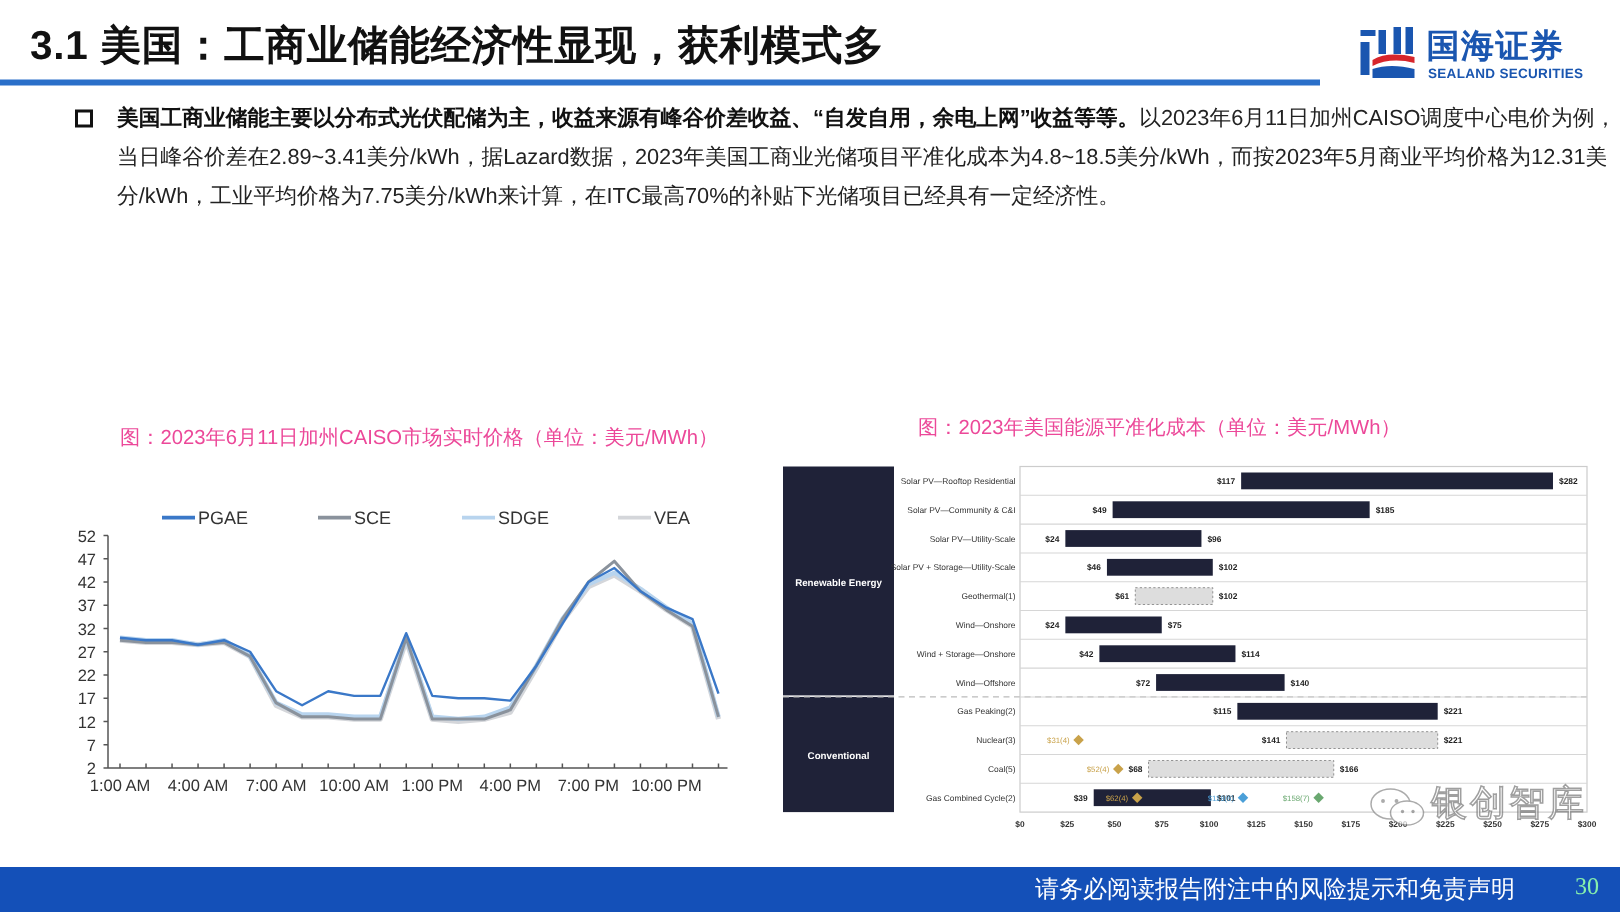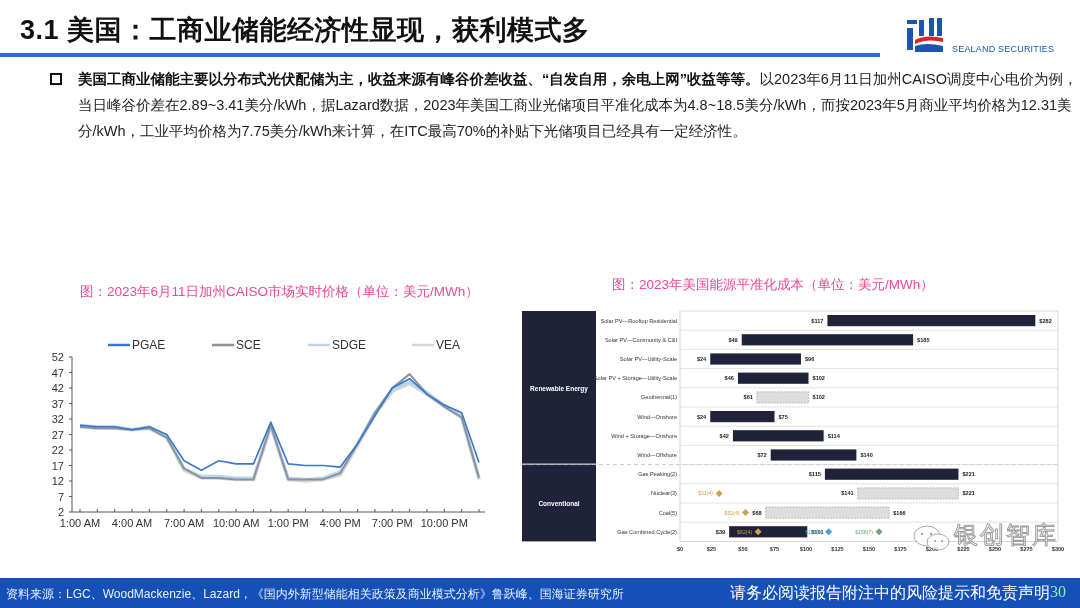--- a/index.html
+++ b/index.html
@@ -5,34 +5,34 @@
     * { box-sizing: border-box; margin: 0; padding: 0; }
     html, body { width: 1080px; height: 608px; background: #ffffff; overflow: hidden; }
     body { font-family: "Liberation Sans", "DejaVu Sans", sans-serif; color: #1a1a1a; position: relative; }
 
     .header { position: absolute; left: 0; top: 0; width: 1080px; height: 58px; }
     .title { position: absolute; left: 20px; top: 12px; font-size: 27px; font-weight: bold; color: #111; letter-spacing: 0.5px; font-family: Liberation Sans, sans-serif; }
     .title-rule { position: absolute; left: 0; top: 53px; width: 880px; height: 4px; background: #2a6fc9; }
     .logo { position: absolute; left: 905px; top: 16px; width: 160px; height: 42px; }
     .logo-mark { position: absolute; left: 0; top: 0; width: 40px; height: 40px; }
     .logo-cn { position: absolute; left: 46px; top: 0; font-size: 22px; font-weight: bold; color: #1a56b0; letter-spacing: 1px; }
-    .logo-en { position: absolute; left: 47px; top: 28px; font-size: 9px; font-weight: normal; color: #1a56b0; letter-spacing: 0.2px; }
+    .logo-en { position: absolute; left: 47px; top: 28px; font-size: 9px; font-weight: bold; color: #1a56b0; letter-spacing: 0.2px; }
 
     .body-text { position: absolute; left: 56px; top: 66px; width: 1030px; font-size: 14.5px; line-height: 26px; color: #222; }
     .para { position: relative; padding-left: 22px; }
     .bullet { position: absolute; left: -6px; top: 7px; width: 12px; height: 12px; border: 2px solid #111; }
     .para b { font-weight: bold; color: #111; }
 
     .fig-caption { position: absolute; font-size: 13.5px; color: #ec4899; }
     .left-chart { position: absolute; left: 30px; top: 330px; width: 470px; height: 210px; }
     .right-chart { position: absolute; left: 522px; top: 308px; width: 556px; height: 250px; }
 
     .footer { position: absolute; left: 0; top: 578px; width: 1080px; height: 30px; background: #1450b8; color: #fff; }
     .footer-source { position: absolute; left: 6px; top: 8px; font-size: 12px; color: #e8efff; }
-    .footer-disclaimer { position: absolute; left: 730px; top: 5px; font-size: 16px; color: #fff; }
+    .footer-disclaimer { position: absolute; left: 690px; top: 5px; font-size: 16px; color: #fff; }
     .footer-page { position: absolute; left: 1050px; top: 5px; font-size: 16px; color: #86efac; font-family: Liberation Serif, serif; }
 
     .watermark { position: absolute; left: 912px; top: 517px; width: 160px; height: 40px; opacity: 0.7; }
     .wm-text { position: absolute; left: 42px; top: 2px; font-size: 24px; color: #ffffff; -webkit-text-stroke: 1px #777; letter-spacing: 2px; }
   </style>
 </head>
 <body>
 
 <div class="header">
   <div class="title">3.1 美国：工商业储能经济性显现，获利模式多</div>
@@ -40,20 +40,21 @@
   <div class="logo">
     <svg class="logo-mark" viewBox="0 0 40 40">
       <rect x="2" y="4" width="10" height="4" fill="#1a56b0"></rect>
       <rect x="2" y="12" width="6" height="22" fill="#1a56b0"></rect>
       <rect x="14" y="4" width="5" height="16" fill="#1a56b0"></rect>
       <rect x="24" y="2" width="5" height="18" fill="#1a56b0"></rect>
       <rect x="32" y="2" width="5" height="18" fill="#1a56b0"></rect>
       <path d="M10 24 Q20 18 38 22 L38 26 Q22 22 10 28 Z" fill="#d7262b"></path>
       <path d="M10 30 Q22 26 38 30 L38 36 L10 36 Z" fill="#1a56b0"></path>
     </svg>
+    <div class="logo-cn">国海证券</div>
     <div class="logo-en">SEALAND SECURITIES</div>
   </div>
 </div>
 
 <div class="body-text">
   <div class="para">
     <span class="bullet"></span>
     <b>美国工商业储能主要以分布式光伏配储为主，收益来源有峰谷价差收益、“自发自用，余电上网”收益等等。</b><span>以2023年6月11日加州CAISO调度中心电价为例，当日峰谷价差在2.89~3.41美分/kWh，据Lazard数据，2023年美国工商业光储项目平准化成本为4.8~18.5美分/kWh，而按2023年5月商业平均价格为12.31美分/kWh，工业平均价格为7.75美分/kWh来计算，在ITC最高70%的补贴下光储项目已经具有一定经济性。</span>
   </div>
 </div>
@@ -251,16 +252,15 @@
     <ellipse cx="26" cy="19" rx="11" ry="8" fill="#fff" stroke="#888" stroke-width="1"></ellipse>
     <circle cx="10" cy="11" r="1.3" fill="#888"></circle>
       <circle cx="19" cy="11" r="1.3" fill="#888"></circle>
     <circle cx="23" cy="18" r="1.1" fill="#888"></circle>
       <circle cx="30" cy="18" r="1.1" fill="#888"></circle>
   </svg>
   <div class="wm-text">银创智库</div>
 </div>
 
 <div class="footer">
-  <div class="footer-source">资料来源：LGC、WoodMackenzie、Lazard，《国内外新型储能相关政策及商业模式分析》鲁跃峰、国海证券研究所</div>
   <div class="footer-disclaimer">请务必阅读报告附注中的风险提示和免责声明</div>
   <div class="footer-page">30</div>
 </div>
 
 </body></html>

